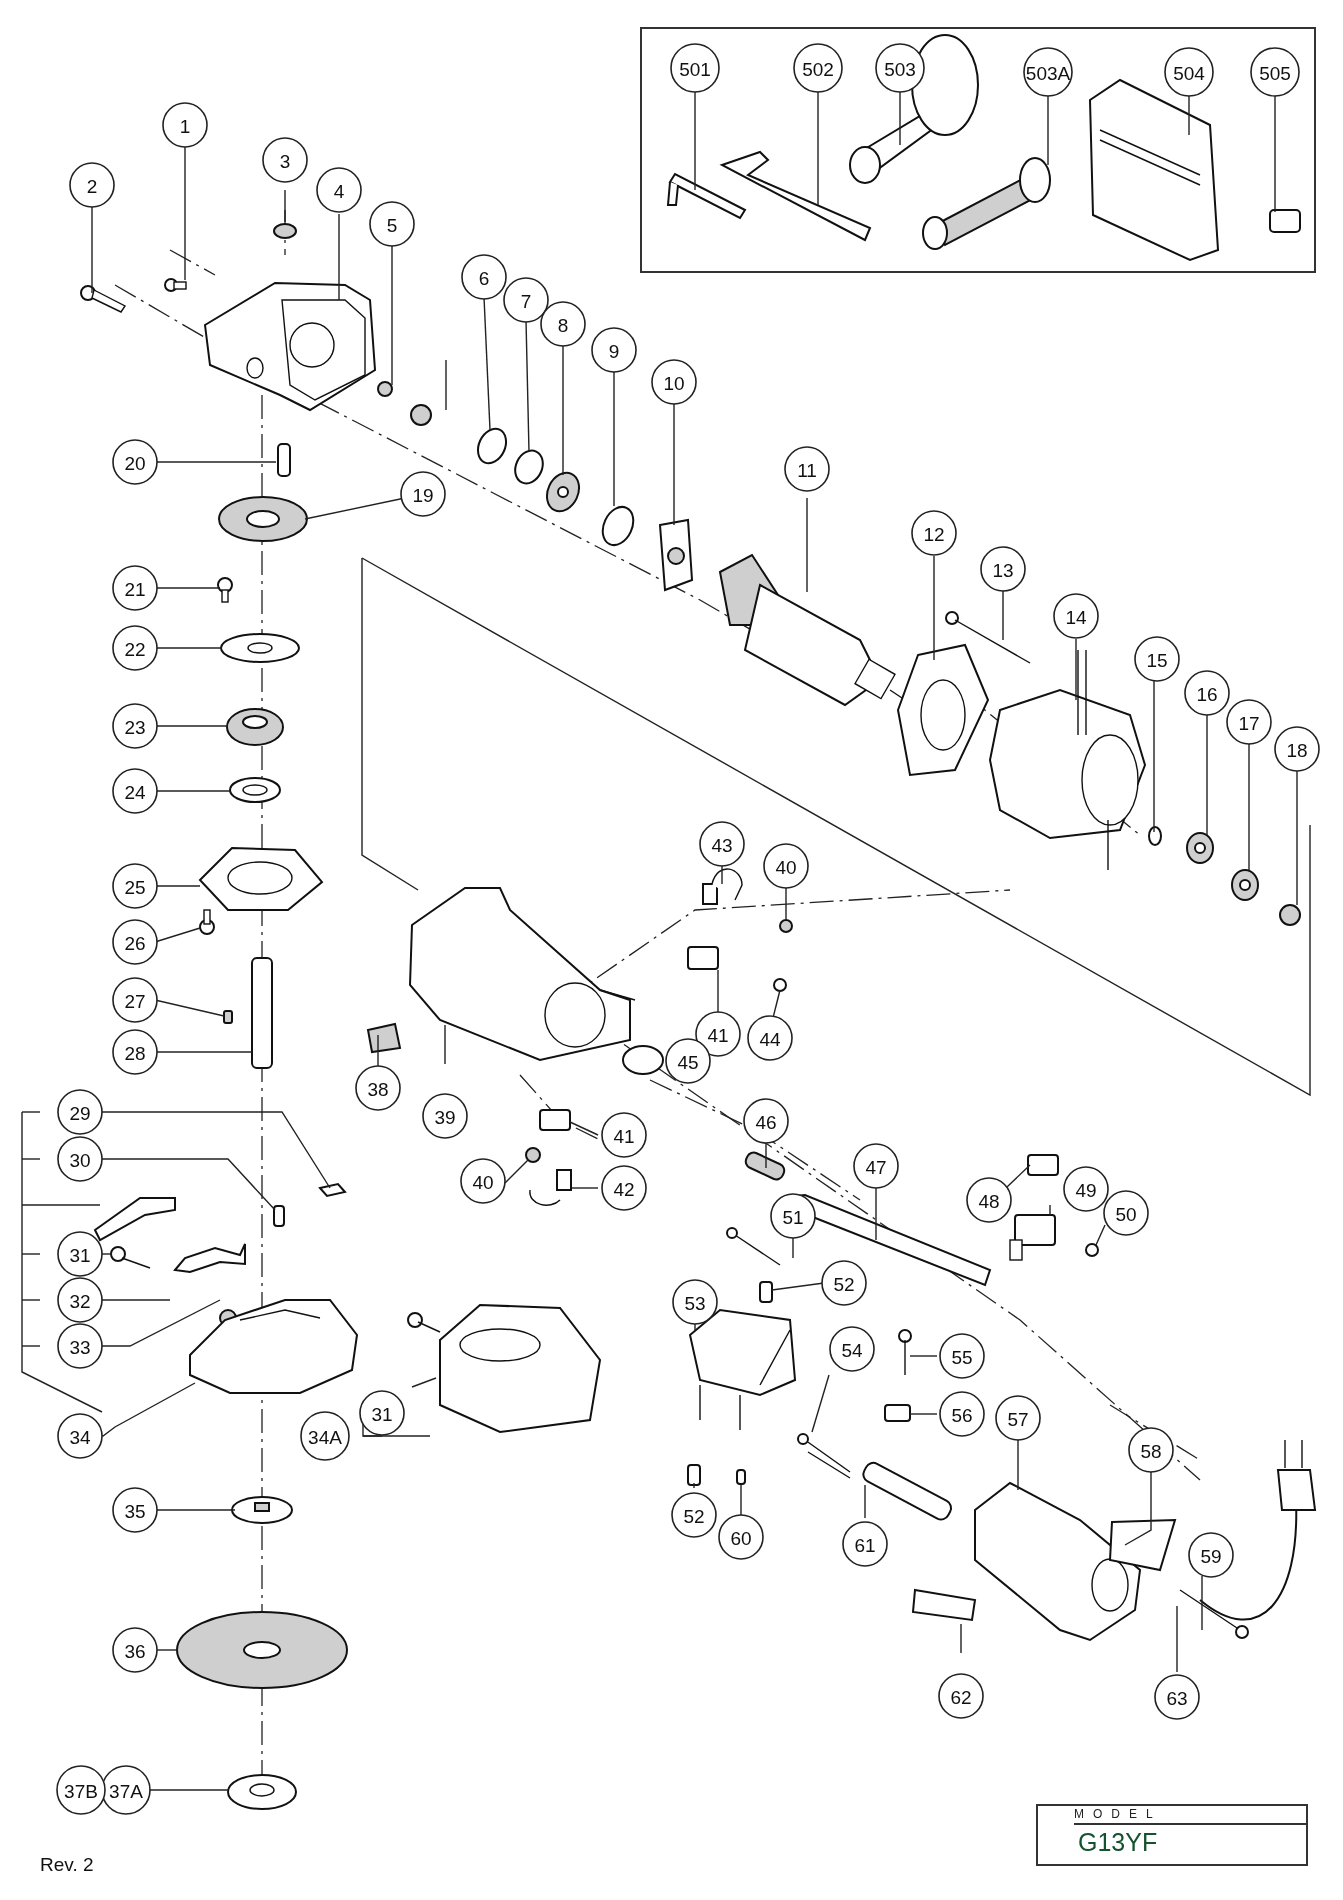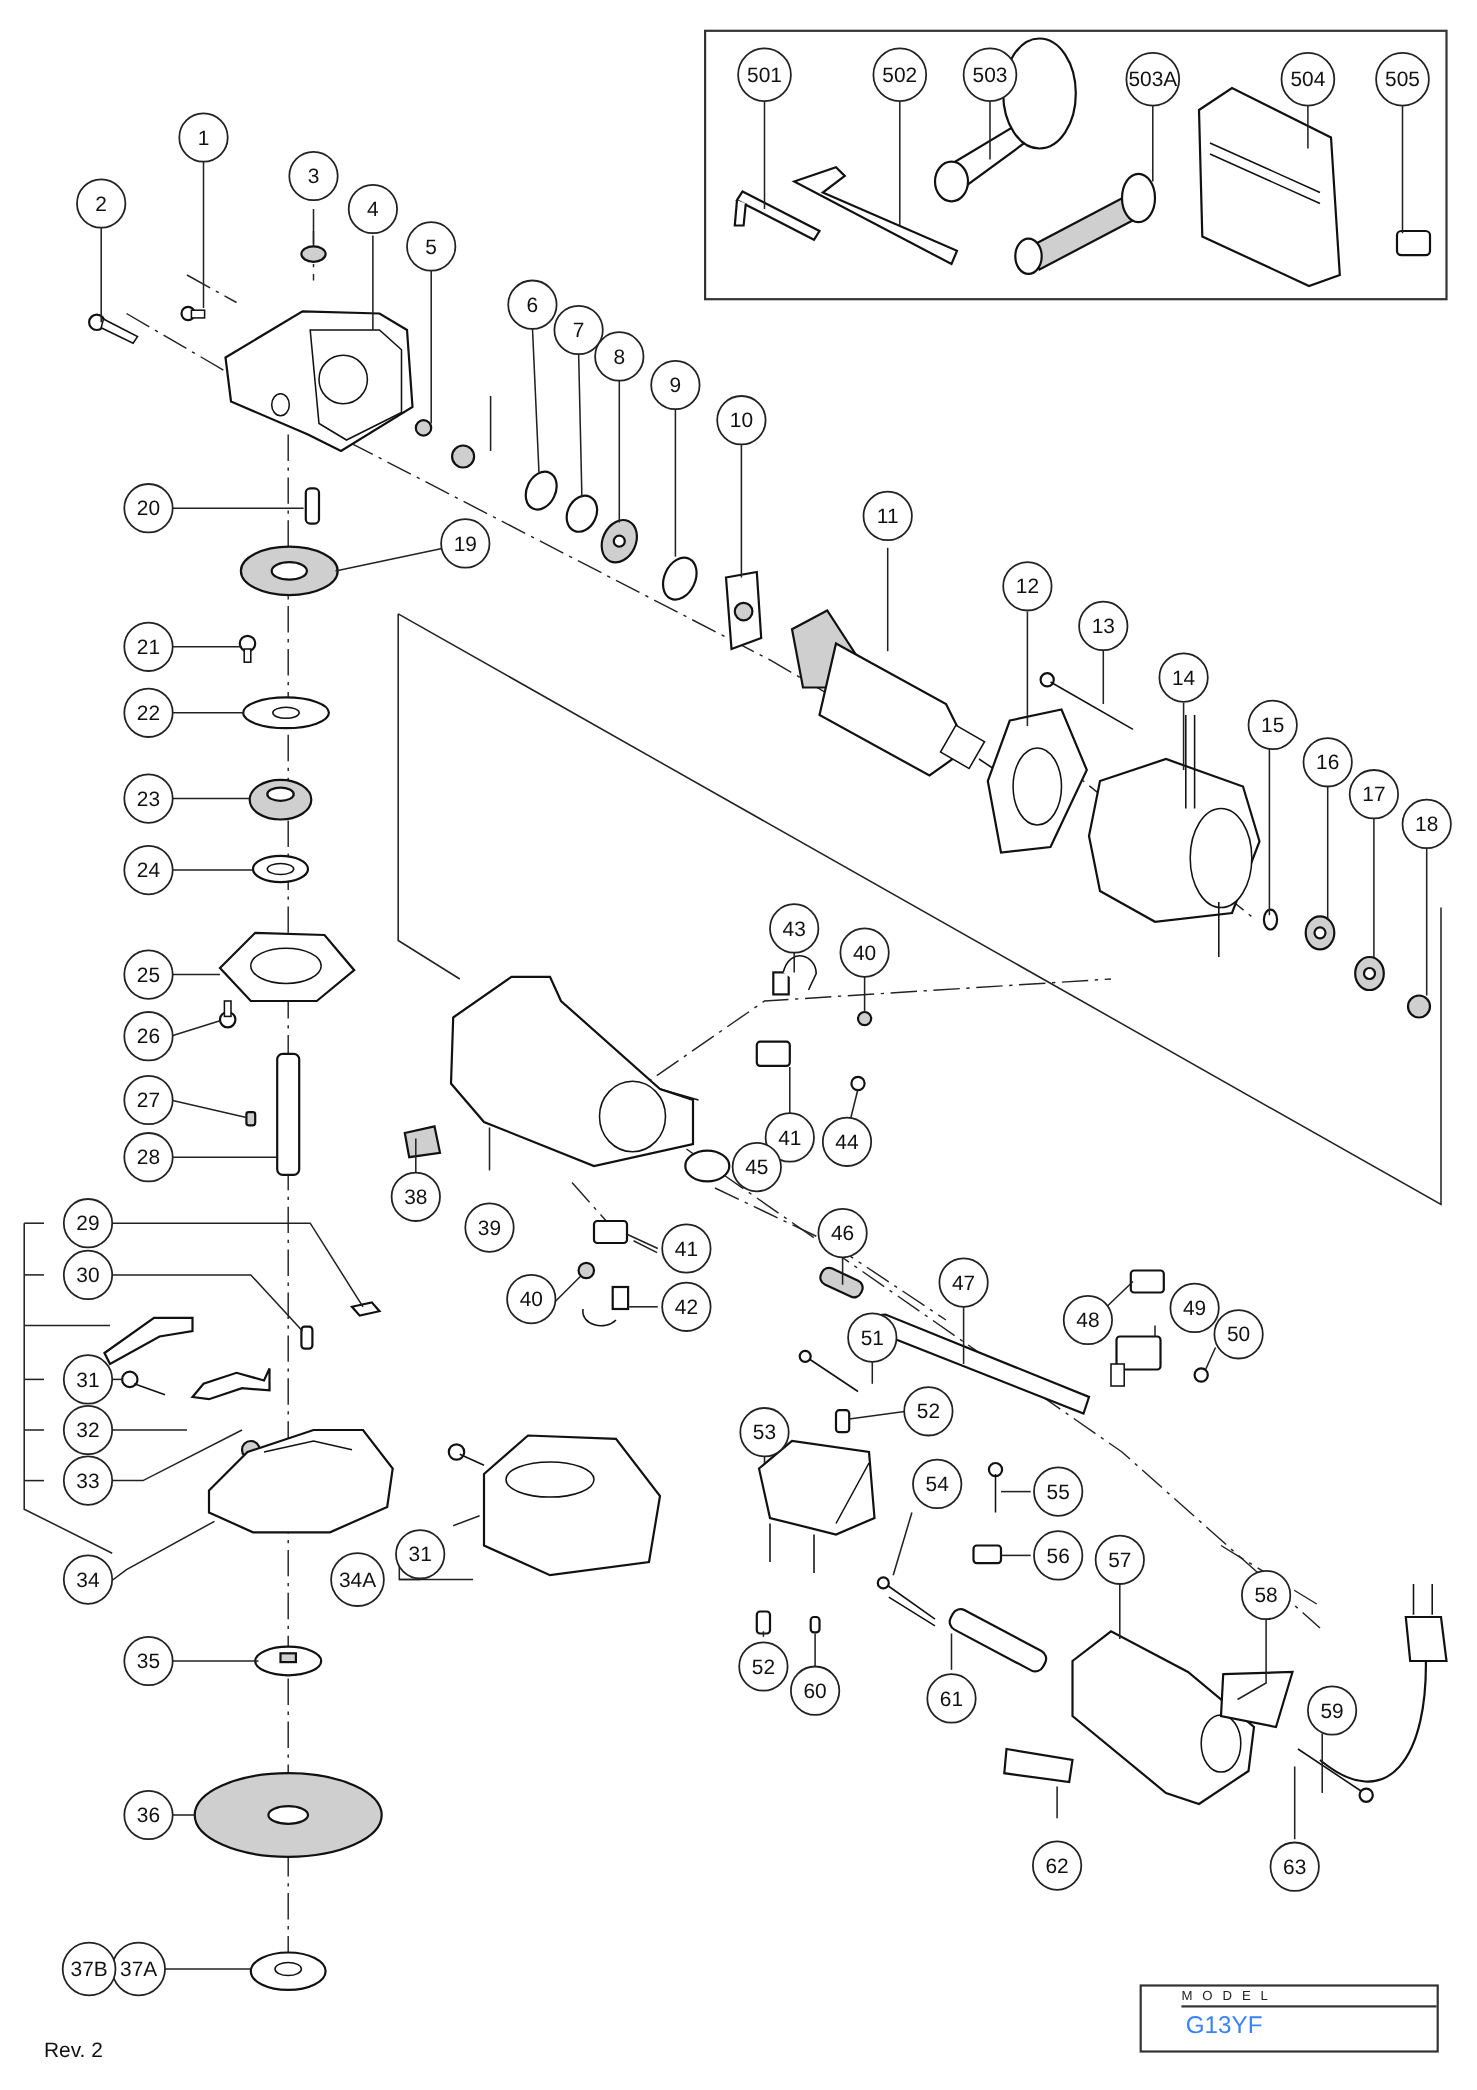--- a/index.html
+++ b/index.html
@@ -14,21 +14,21 @@
   .part { fill: #ffffff; stroke: #111; stroke-width: 2; }
   .part-thin { fill: #ffffff; stroke: #111; stroke-width: 1.4; }
   .part-dark { fill: #cfcfcf; stroke: #111; stroke-width: 2; }
   .accessory-box { position: absolute; left: 640px; top: 27px; width: 676px; height: 246px;
                    border: 2px solid #333; box-sizing: border-box; }
   .model-box { position: absolute; left: 1036px; top: 1804px; width: 272px; height: 62px;
                border: 2px solid #333; box-sizing: border-box; }
   .model-label { position: absolute; left: 0; right: 0; top: 0; height: 17px;
                  border-bottom: 2px solid #333; text-align: left; font-size: 12px;
                  letter-spacing: 9px; line-height: 17px; color: #222; margin-left: 36px; }
-  .model-value { position: absolute; left: 40px; top: 22px; font-size: 22px; color: #3b82f6; }
+  .model-value { position: absolute; left: 40px; top: 22px; font-size: 25px; color: #14532d; }
   .revision { position: absolute; left: 40px; top: 1854px; font-size: 19px; color: #111; }
 </style>
 </head>
 <body>
 
 <div class="accessory-box"></div>
 
 <svg id="diagram" viewBox="0 0 1343 1900" xmlns="http://www.w3.org/2000/svg">
 
   <g>

